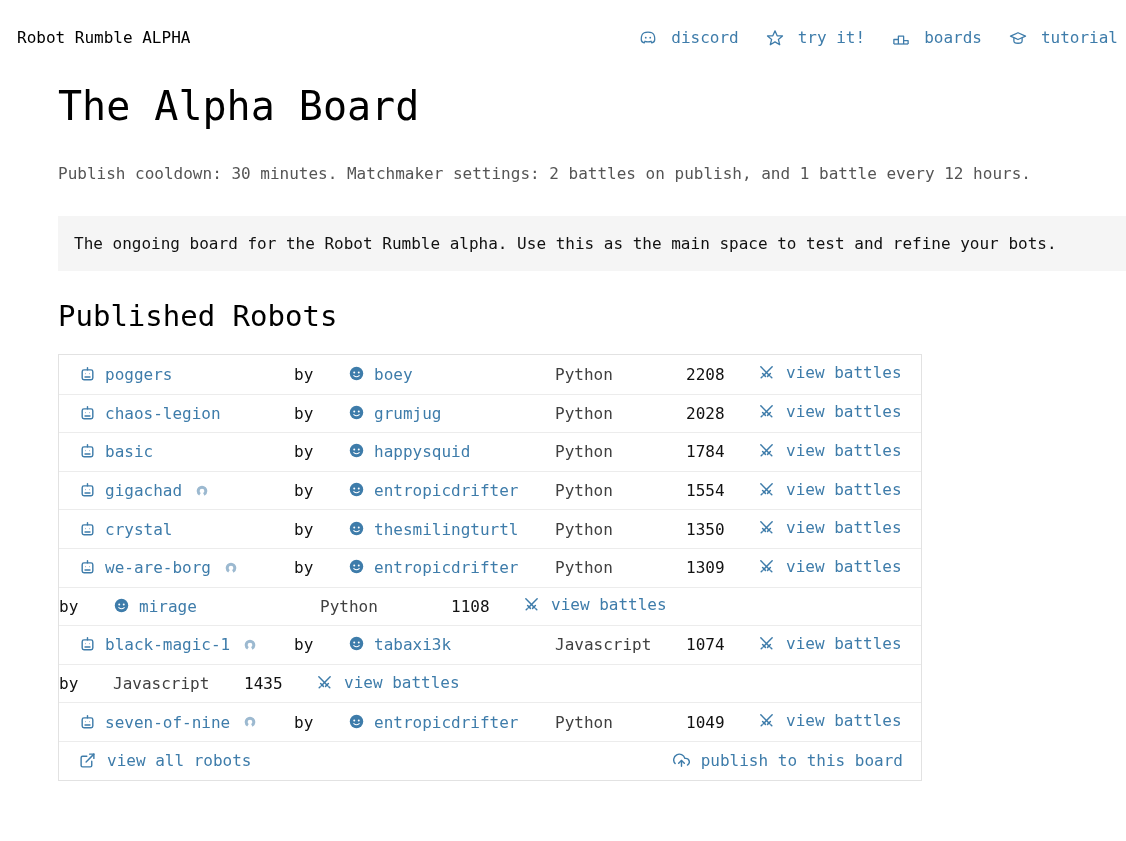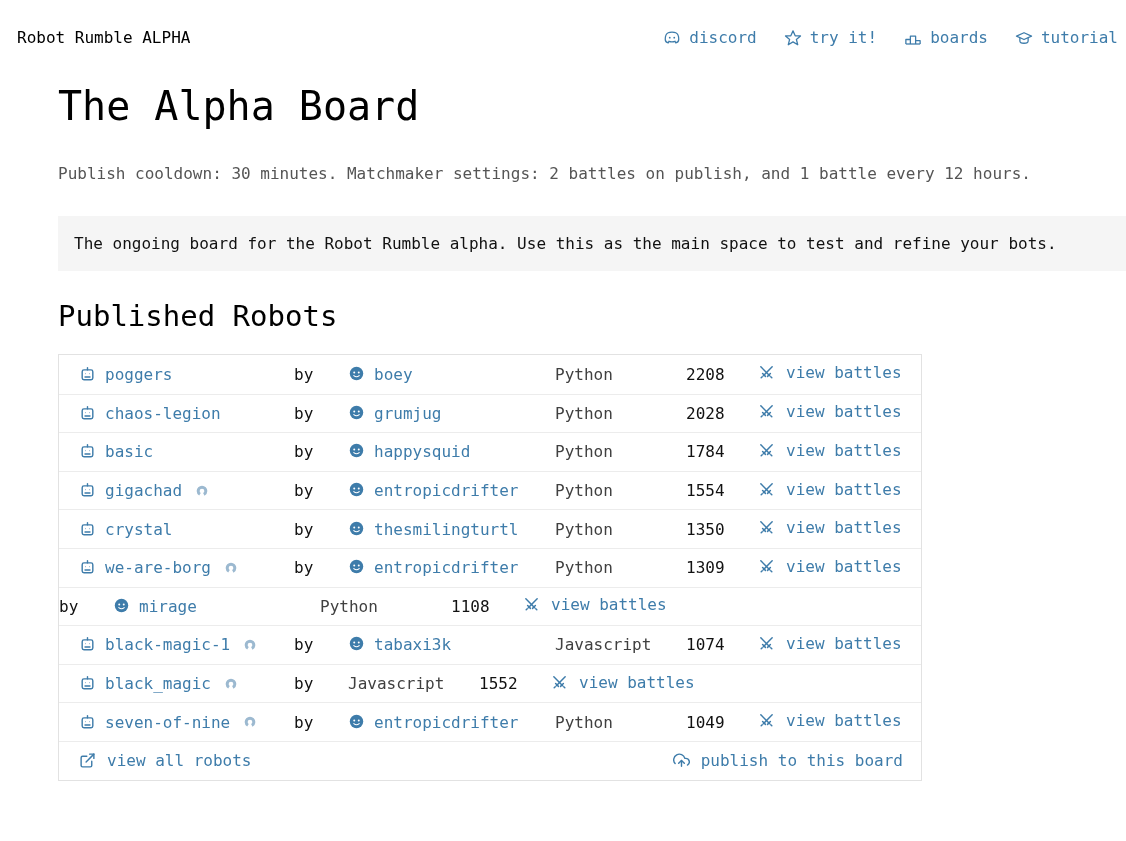--- a/index.html
+++ b/index.html
@@ -21,21 +21,21 @@
   a{text-decoration:none;color:var(--link);cursor:pointer;}
   .icon{display:inline-flex;flex:none;align-items:center;}
   .icon svg{display:block;}
 
   header{
     display:flex;justify-content:space-between;align-items:center;
     padding:28px 8px 0 17px;
   }
   .brand{font-size:16px;font-weight:500;color:#000;}
   nav{display:flex;gap:27px;}
-  .nav-link{display:inline-flex;align-items:center;gap:8px;font-size:16px;}
+  .nav-link{display:inline-flex;align-items:center;gap:14px;font-size:16px;}
 
   h1{
     margin:36px 0 0 58px;
     font-size:40px;line-height:1.15;font-weight:500;color:#000;
   }
   .subtitle{
     margin:35px 20px 0 58px;
     font-size:16px;color:var(--muted);
   }
   .notice{
@@ -471,40 +471,23 @@
             <path d="M10.5 17.5 L6.5 13.5"></path>
             <path d="M18 18 L19.5 19.5"></path>
             <path d="M6 18 L4.5 19.5"></path>
           </svg>
         </span>
         <span>view battles</span>
       </a>
     </div>
   </div>
       <div class="tr">
-    <div class="td td-robot">
-      <span class="icon" style="color:var(--link)">
-        <svg width="17" height="17" viewBox="0 0 24 24" fill="none" stroke="currentColor" stroke-width="2" stroke-linecap="round" stroke-linejoin="round">
-          <line x1="12" y1="2.5" x2="12" y2="5.5"></line>
-          <rect x="4.5" y="5.5" width="15" height="14" rx="2.5"></rect>
-          <circle cx="9.2" cy="11" r="0.7" fill="currentColor" stroke="none"></circle>
-          <circle cx="14.8" cy="11" r="0.7" fill="currentColor" stroke="none"></circle>
-          <path d="M8.5 15.5 h7"></path>
-        </svg>
-      </span>
-      <a>black_magic</a>
-      <span class="icon os-icon">
-        <svg width="16" height="16" viewBox="0 0 24 24" fill="none" stroke="currentColor" stroke-width="4.5">
-          <circle cx="12" cy="12" r="5.75" stroke-dasharray="6 6 24.1"></circle>
-        </svg>
-      </span>
-    </div>
     <div class="td td-by">by</div>
     <div class="td td-lang">Javascript</div>
-    <div class="td td-rating">1552</div>
+    <div class="td td-rating">1435</div>
     <div class="td td-battles">
       <a class="link">
         <span class="icon">
           <svg width="17" height="17" viewBox="0 0 24 24" fill="none" stroke="currentColor" stroke-width="2.1" stroke-linecap="round">
             <path d="M4 4 L16.5 16.5"></path>
             <path d="M20 4 L7.5 16.5"></path>
             <path d="M13.5 17.5 L17.5 13.5"></path>
             <path d="M10.5 17.5 L6.5 13.5"></path>
             <path d="M18 18 L19.5 19.5"></path>
             <path d="M6 18 L4.5 19.5"></path>

